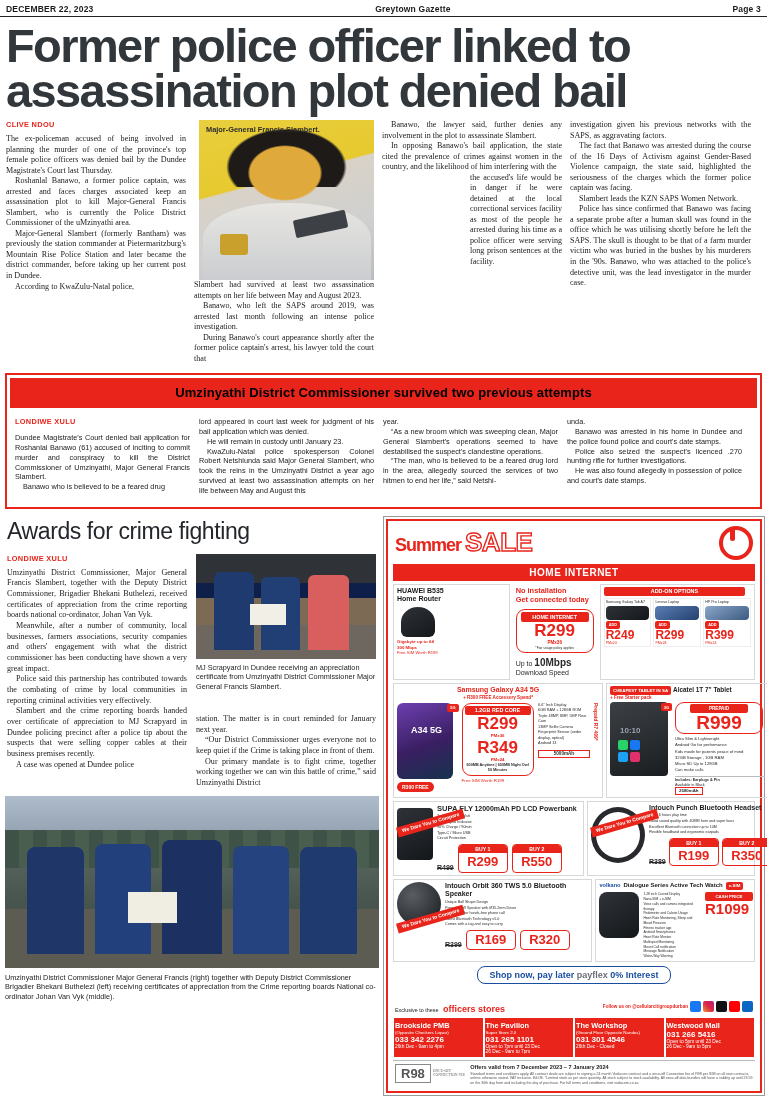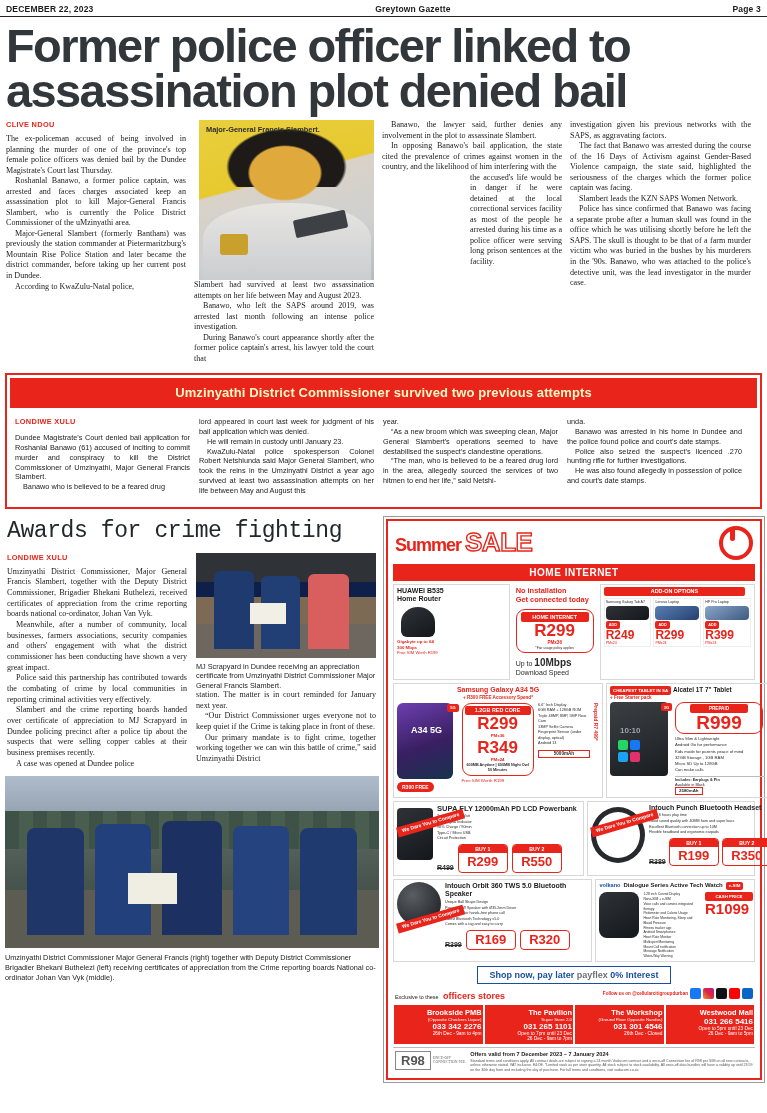--- a/index.html
+++ b/index.html
@@ -41,33 +41,33 @@
      background:linear-gradient(180deg,#e7e6e2,#cbcdd0);border-radius:46% 46% 0 0;}
   .photo .epa{position:absolute;right:16%;bottom:30%;width:30%;height:11%;
      background:#3d4045;transform:rotate(-12deg);border-radius:2px;}
   .photo .badge{position:absolute;left:12%;bottom:16%;width:16%;height:13%;
      background:#c8a02b;border-radius:3px;}
   .photo-cap{position:absolute;left:7px;top:5px;font-family:"Liberation Sans",sans-serif;
      font-size:7.4px;line-height:1.25;color:#2c2c2c;font-weight:600;}
 
   
   .redbox{margin:9px 5px 0 5px;border:2.4px solid #e8241b;padding:3px;}
-  .redbox-head{background:#e8241b;color:#fef9c3;font-family:"Liberation Sans",sans-serif;
+  .redbox-head{background:#e8241b;color:#000000;font-family:"Liberation Sans",sans-serif;
     font-weight:bold;font-size:13px;text-align:center;padding:7px 0 8px 0;letter-spacing:.1px;}
   .redbox-body{display:flex;gap:9px;padding:9px 5px 8px 5px;}
   .rb-col{width:175px;font-family:"Liberation Sans",sans-serif;font-size:7.3px;
     line-height:1.34;text-align:justify;}
   .rb-col p{margin:0;text-indent:8px;}
   .rb-col p.noind{text-indent:0;}
   .rb-byline{font-weight:bold;color:#e8241b;font-size:7.4px;letter-spacing:.3px;margin-bottom:6px;}
 
   
   .lower{display:flex;padding:0 5px;margin-top:7px;}
   .left-pane{width:378px;}
-  .awards-title{font-family:Liberation Mono, monospace;font-size:23px;font-weight:400;
+  .awards-title{font-family:Liberation Sans, sans-serif;font-size:23px;font-weight:400;
     color:#23272b;letter-spacing:-.4px;margin:2px 0 9px 2px;}
   .awards-cols{display:flex;gap:9px;padding-left:2px;}
   .aw-col{width:180px;}
   .aw-txt{font-size:8.1px;line-height:1.32;text-align:justify;}
   .aw-txt p{margin:0;text-indent:9px;}
   .aw-txt p.noind{text-indent:0;}
 
   .aw-photo{width:180px;height:105px;position:relative;overflow:hidden;
     background:linear-gradient(180deg,#4b4f55 0%,#6d7277 30%,#8d8377 55%,#a89a86 100%);}
   .aw-photo .sky{position:absolute;inset:0;background:
@@ -119,24 +119,24 @@
   .devimg{background:linear-gradient(150deg,#2f3338,#14171a);border-radius:4px;}
   .redbtn{background:#e8241b;color:#fff;font-family:"Liberation Sans",sans-serif;font-weight:bold;
     font-size:7px;border-radius:3px;padding:2px 5px;display:inline-block;}
   .buybox{border:1.4px solid #e8241b;border-radius:4px;text-align:center;width:48px;overflow:hidden;}
   .buybox .lab{background:#e8241b;color:#fff;font-size:5.2px;font-weight:bold;padding:1px 0;
     font-family:"Liberation Sans",sans-serif;}
   .buybox .val{color:#e8241b;font-weight:bold;font-size:13px;padding:1px 0;font-family:"Liberation Sans",sans-serif;}
   .dare{position:absolute;left:2px;top:16px;background:#e8241b;color:#fff;font-size:5px;
     font-weight:bold;padding:2px 5px;transform:rotate(-16deg);font-family:"Liberation Sans",sans-serif;
     line-height:1.15;text-align:center;}
-  .shopnow{border:1.6px solid #1a4fa0;border-radius:0;color:#1a4fa0;
+  .shopnow{border:1.6px solid #1a4fa0;border-radius:8px;color:#1a4fa0;
     font-family:"Liberation Sans",sans-serif;font-weight:bold;font-size:9px;
-    padding:3px 12px;display:inline-block;margin:4px auto 1px auto;}
-  .store{background:#e8241b;color:#fff;text-align:right;font-family:"Liberation Sans",sans-serif;
+    padding:3px 12px;display:inline-block;margin:4px auto 14px auto;}
+  .store{background:#e8241b;color:#fff;text-align:left;font-family:"Liberation Sans",sans-serif;
     padding:3px 1px;flex:1;margin:0 1px;}
   .store .sn{font-weight:bold;font-size:7.4px;}
   .store .ss{font-size:4.4px;}
   .store .sp{font-weight:bold;font-size:8px;}
   .store .sh{font-size:4.8px;}
   .social{width:11px;height:11px;border-radius:2px;display:inline-block;margin-left:2px;}
   .finebar{display:flex;align-items:flex-start;gap:5px;border-top:1px solid #bbb;margin:3px 2px 0 2px;padding:3px 2px;}
   .r98{border:1px solid #888;color:#555;font-family:"Liberation Sans",sans-serif;
     font-weight:bold;font-size:13px;padding:1px 5px;}
   .fine{font-family:"Liberation Sans",sans-serif;font-size:3.6px;line-height:1.35;color:#555;}
@@ -248,23 +248,23 @@
         </div>
         <div class="aw-col">
           <div class="aw-photo">
             <div class="sky"></div>
               <div class="p1"></div>
               <div class="p2"></div>
             <div class="p3"></div>
               <div class="cert"></div>
           </div>
           <div class="aw-cap">MJ Scrapyard in Dundee receiving an appreciation certificate from Umzinyathi District Commissioner Major General Francis Slambert.</div>
-          <div class="aw-txt" style="margin-top:0">
+          <div class="aw-txt" style="margin-top:23px">
             <p class="noind">station. The matter is in court reminded for January next year.</p>
-            <p>“Our District Commissioner urges everyone not to keep quiet if the Crime is taking place in front of these.</p>
+            <p>“Our District Commissioner urges everyone not to keep quiet if the Crime is taking place in front of them.</p>
             <p>Our primary mandate is to fight crime, together working together we can win this battle of crime,” said Umzinyathi District</p>
           </div>
         </div>
       </div>
 
       <div class="big-photo">
         <div class="bsky"></div>
           <div class="trees"></div>
           <div class="ground"></div>
         <div class="o1"></div>

